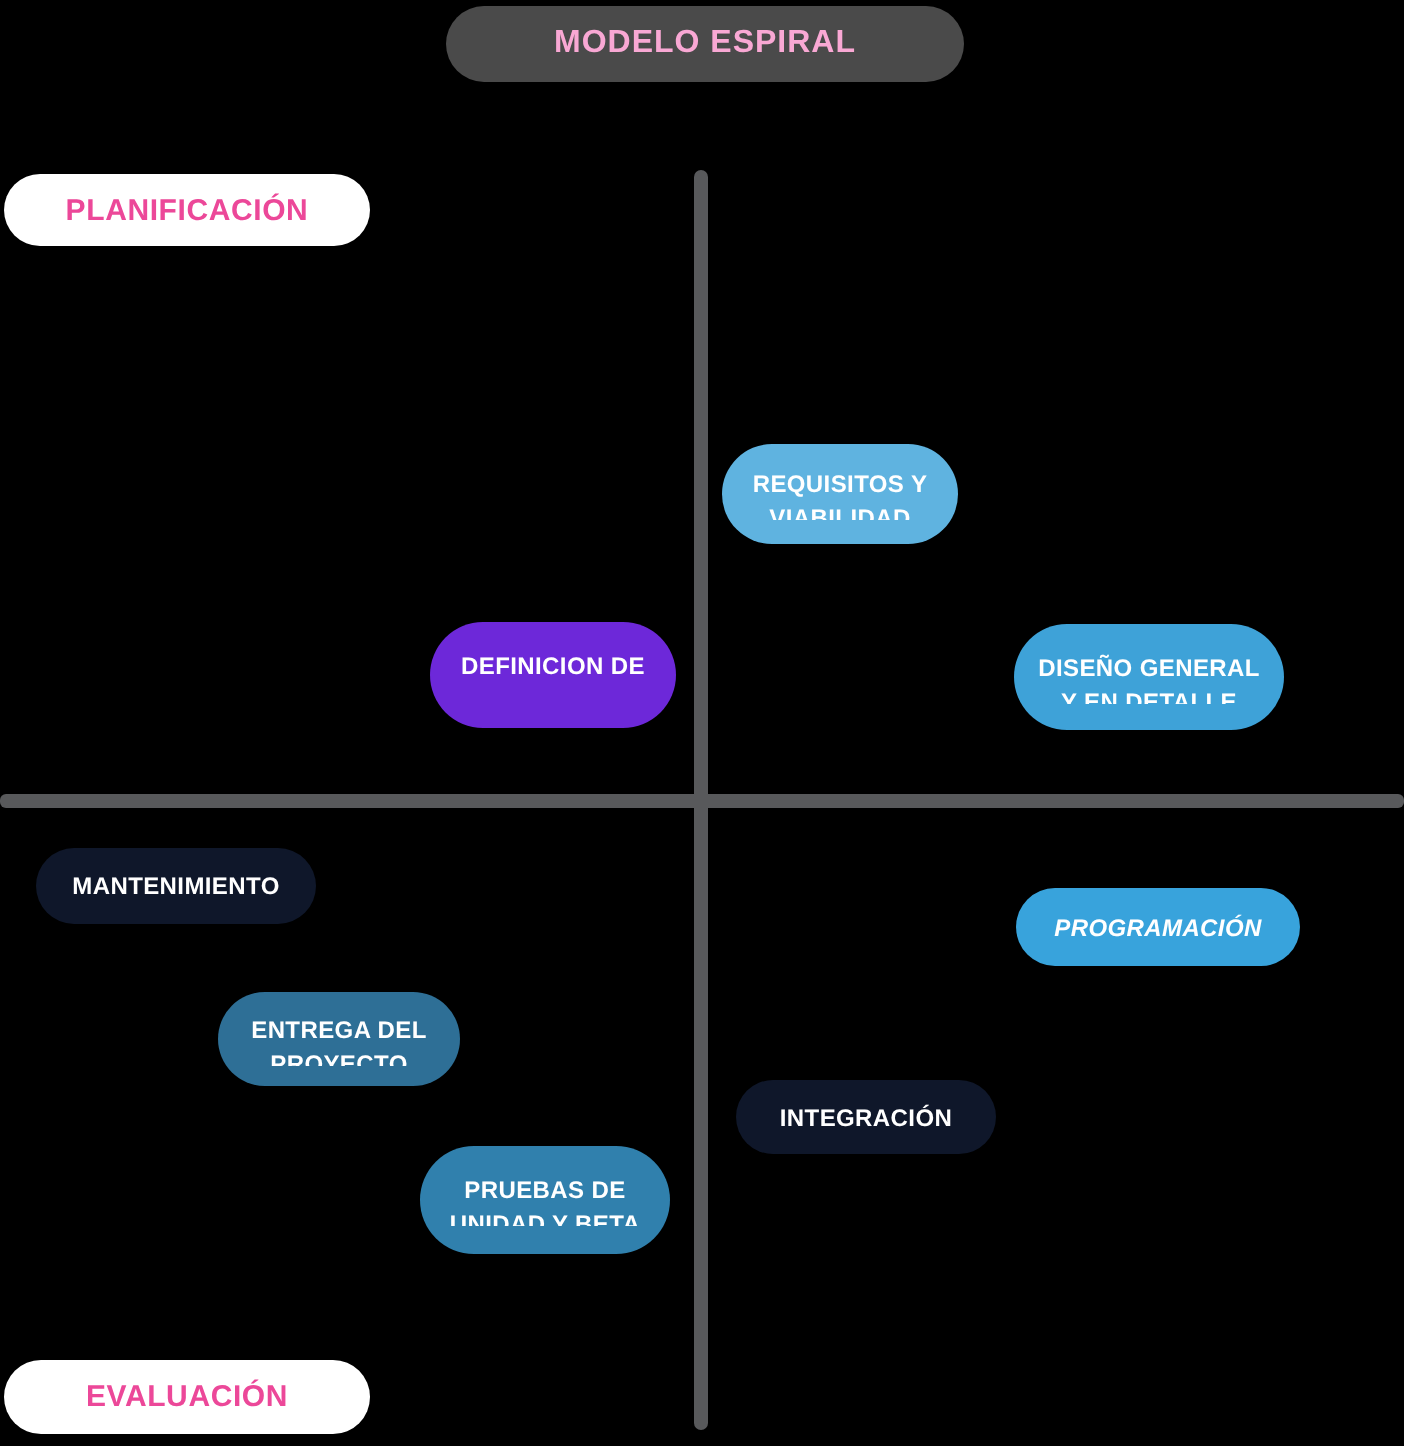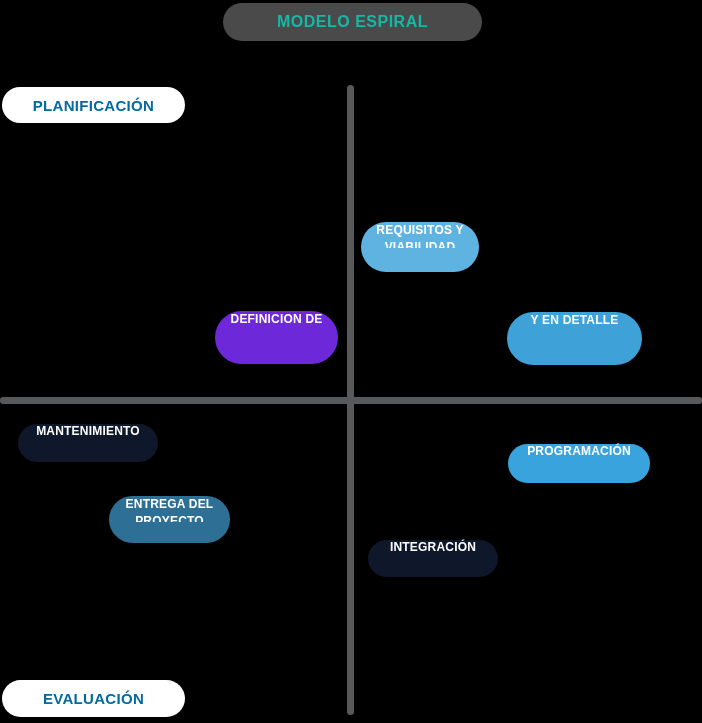--- a/index.html
+++ b/index.html
@@ -33,67 +33,67 @@
   
   .title-pill {
     position: absolute;
     left: 223px; top: 3px;
     width: 259px; height: 38px;
     background: #4a4a4a;
     border-radius: 19px;
     display: flex;
     align-items: center;
     justify-content: center;
-    color: #14b8a6;
+    color: #f9a8d4;
     font-size: 16px;
     font-weight: bold;
     letter-spacing: 0.5px;
   }
   
   .quad-pill {
     position: absolute;
     background: #ffffff;
     border-radius: 19px;
     display: flex;
     align-items: center;
     justify-content: center;
-    color: #0369a1;
+    color: #ec4899;
     font-size: 15px;
     font-weight: bold;
     letter-spacing: 0.3px;
   }
   .quad-pill.tl { left: 2px;   top: 87px;  width: 183px; height: 36px; }
   .quad-pill.tr { left: 389px; top: 87px;  width: 181px; height: 36px; }
   .quad-pill.bl { left: 2px;   top: 680px; width: 183px; height: 37px; }
   .quad-pill.br { left: 387px; top: 679px; width: 185px; height: 38px; }
   
   .bubble {
     position: absolute;
     border-radius: 999px;
     display: flex;
-    align-items: flex-start;
+    align-items: center;
     justify-content: center;
     color: #ffffff;
     font-size: 12px;
     font-weight: 600;
     letter-spacing: 0.2px;
     text-align: center;
   }
   .bubble .clip2 {
     height: 26px;
     line-height: 17px;
     overflow: hidden;
     text-align: center;
     width: 100%;
   }
   .b-requisitos    { left: 361px; top: 222px; width: 118px; height: 50px; }
   .b-definicion    { left: 215px; top: 311px; width: 123px; height: 53px; }
   .b-diseno        { left: 507px; top: 312px; width: 135px; height: 53px; }
   .b-mantenimiento { left: 18px;  top: 424px; width: 140px; height: 38px; }
-  .b-programacion  { left: 508px; top: 444px; width: 142px; height: 39px; }
+  .b-programacion  { left: 508px; top: 444px; width: 142px; height: 39px; font-style: italic; }
   .b-entrega       { left: 109px; top: 496px; width: 121px; height: 47px; }
   .b-integracion   { left: 368px; top: 540px; width: 130px; height: 37px; }
   .b-pruebas       { left: 210px; top: 573px; width: 125px; height: 54px; }
 </style>
 </head>
 <body>
 
 <div class="canvas">
 
   <div class="axis vertical" style="background-color: rgb(88, 89, 91);"></div>
@@ -118,20 +118,21 @@
   </div>
 
   <div class="bubble b-definicion" style="background-color: #6d28d9;">
     <div class="clip2">
       <div>DEFINICION DE</div>
     </div>
   </div>
 
   <div class="bubble b-diseno" style="background-color: rgb(62, 162, 216);">
     <div class="clip2">
+      <div>DISEÑO GENERAL</div>
       <div>Y EN DETALLE</div>
     </div>
   </div>
 
   <div class="bubble b-mantenimiento" style="background-color: #0f172a;">
     <span>MANTENIMIENTO</span>
   </div>
 
   <div class="bubble b-programacion" style="background-color: rgb(56, 163, 220);">
     <span>PROGRAMACIÓN</span>
@@ -141,14 +142,20 @@
     <div class="clip2">
       <div>ENTREGA DEL</div>
       <div>PROYECTO</div>
     </div>
   </div>
 
   <div class="bubble b-integracion" style="background-color: #0f172a;">
     <span>INTEGRACIÓN</span>
   </div>
 
+  <div class="bubble b-pruebas" style="background-color: rgb(48, 128, 173);">
+    <div class="clip2">
+      <div>PRUEBAS DE</div>
+      <div>UNIDAD Y BETA</div>
+    </div>
+  </div>
 
 </div>
 
 </body></html>

